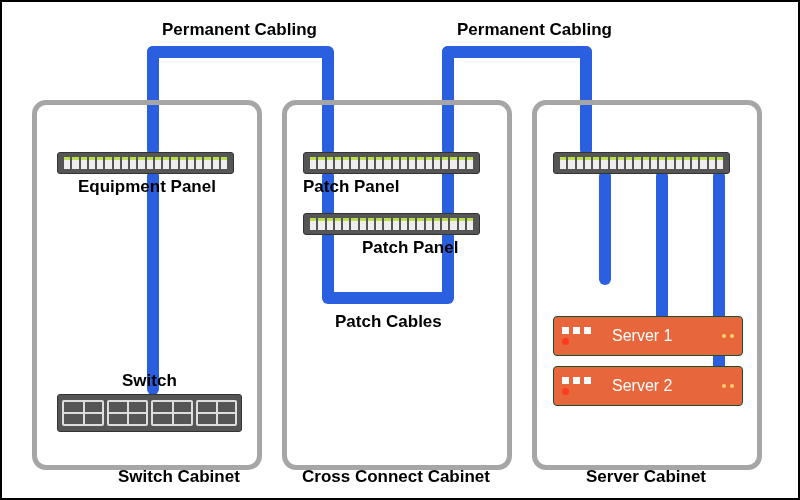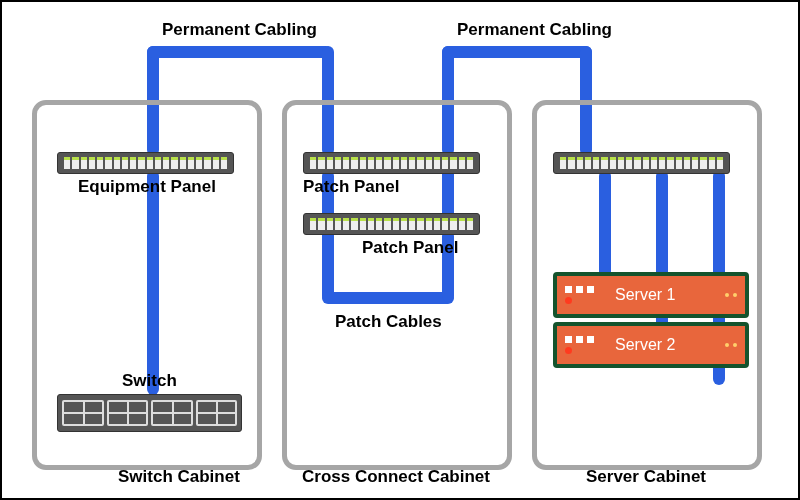--- a/index.html
+++ b/index.html
@@ -79,26 +79,27 @@
   .switch .block::before { top: 50%; margin-top: -1px; }
   .switch .block::after { display:none; }
   .switch .block .v {
     position:absolute; top:0; bottom:0; width:2px; background:#ddd; left:50%;
   }
   
   .server {
     position: absolute;
     height: 38px;
     background: #e8663c;
-    border: 4px solid #14532d;
+    border: 1px solid #14532d;
     border-radius: 4px;
     color: #fff;
     font-size: 16px;
     display: flex;
     align-items: center;
+    margin-top: 44px;
   }
   .server .lights {
     width: 44px;
     display: flex;
     flex-direction: column;
     gap: 4px;
     padding-left: 8px;
   }
   .server .lights .row {
     display: flex; gap: 4px;

